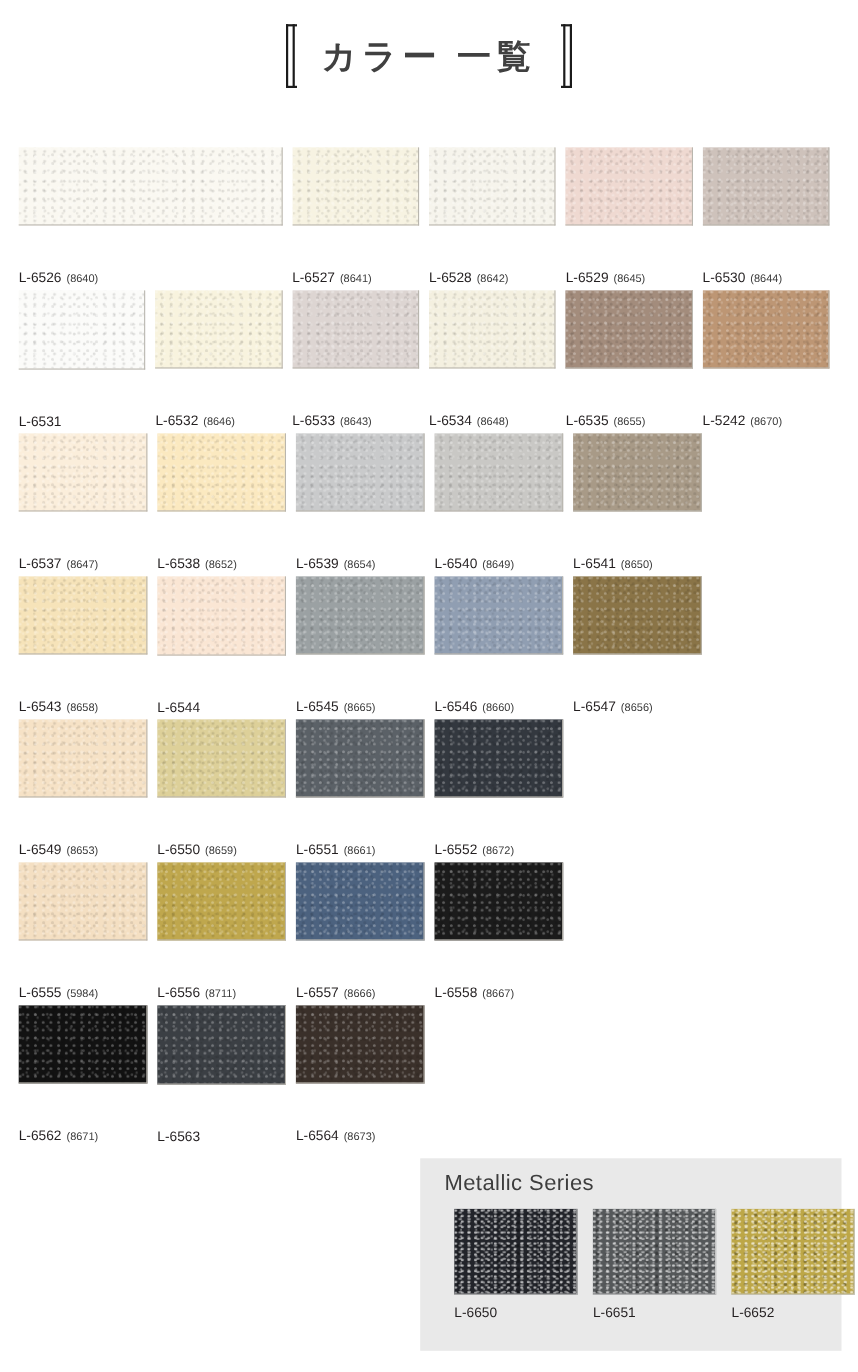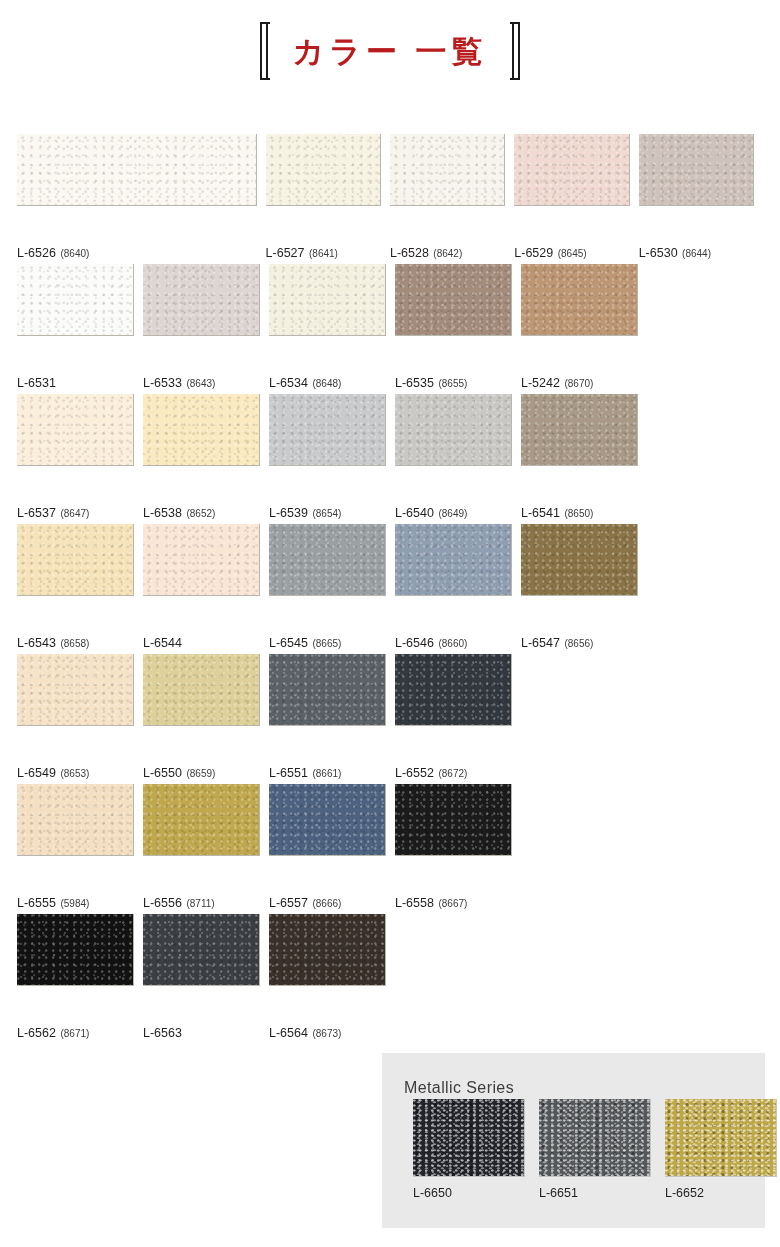--- a/index.html
+++ b/index.html
@@ -57,21 +57,21 @@
   .bracket.left .cap-b { bottom: 0; left: 0; }
   .bracket.right::before { right: 0; }
   .bracket.right::after  { right: 6px; }
   .bracket.right .cap-t { top: 0; right: 0; }
   .bracket.right .cap-b { bottom: 0; right: 0; }
 
   .title-text {
     font-size: 31px;
     font-weight: bold;
     letter-spacing: 5px;
-    color: #b91c1c;
+    color: #404040;
     white-space: nowrap;
     line-height: 1;
   }
 
   
   .grid {
     position: absolute;
     left: 17px;
     top: 134px;
     width: 746px;
@@ -138,22 +138,22 @@
     position: absolute;
     left: 382px;
     top: 1053px;
     width: 383px;
     height: 175px;
     background: #e9e9e9;
   }
   .metallic-title {
     position: absolute;
     left: 22px;
-    top: 27px;
-    font-size: 16px;
+    top: 13px;
+    font-size: 20px;
     color: #3d3d3d;
     letter-spacing: 0.4px;
     line-height: 1;
   }
   .metallic-grid {
     position: absolute;
     left: 18px;
     top: 46px;
     display: flex;
     padding-left: 13px;
@@ -227,20 +227,26 @@
       </div>
     </div>
     <div class="row">
       <div class="cell">
         <div class="swatch" style="background: rgb(251, 251, 249);">
           <span class="grain"></span>
         </div>
         <div class="label"><span>L-6531</span></div>
       </div>
       <div class="cell">
+        <div class="swatch" style="background: rgb(248, 243, 222);">
+          <span class="grain"></span>
+        </div>
+        <div class="label"><span>L-6532</span> <span class="alt">(8646)</span></div>
+      </div>
+      <div class="cell">
         <div class="swatch" style="background: rgb(221, 213, 210);">
           <span class="grain"></span>
         </div>
         <div class="label"><span>L-6533</span> <span class="alt">(8643)</span></div>
       </div>
       <div class="cell">
         <div class="swatch" style="background: rgb(244, 240, 224);">
           <span class="grain"></span>
         </div>
         <div class="label"><span>L-6534</span> <span class="alt">(8648)</span></div>

